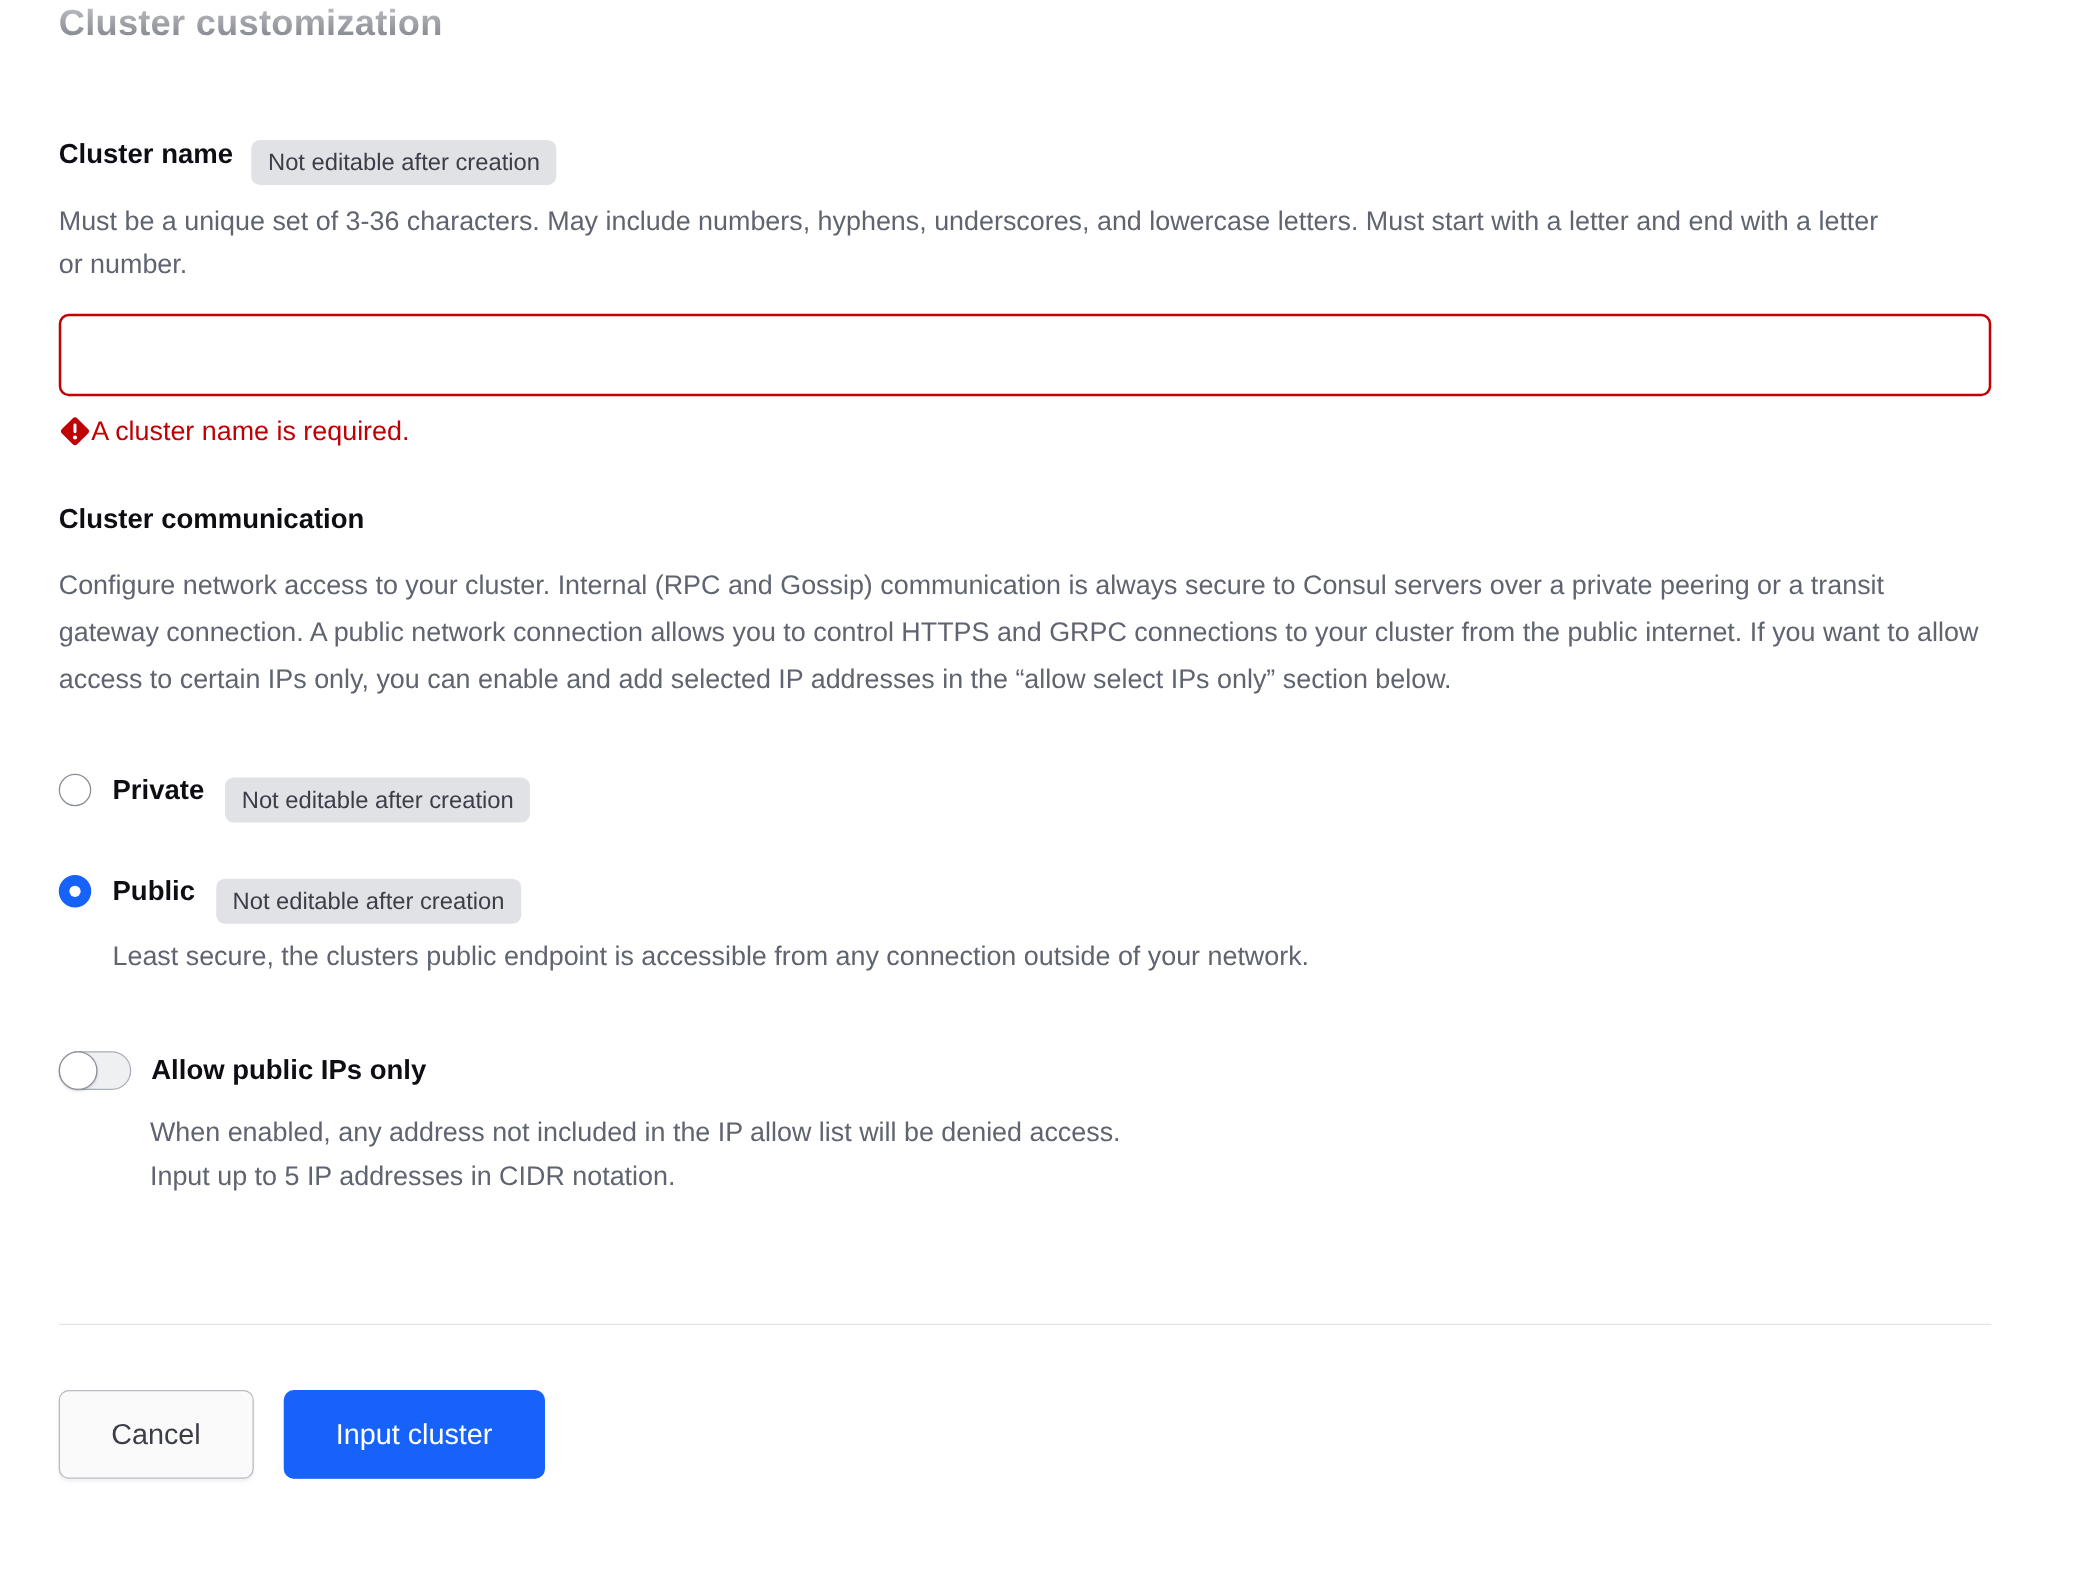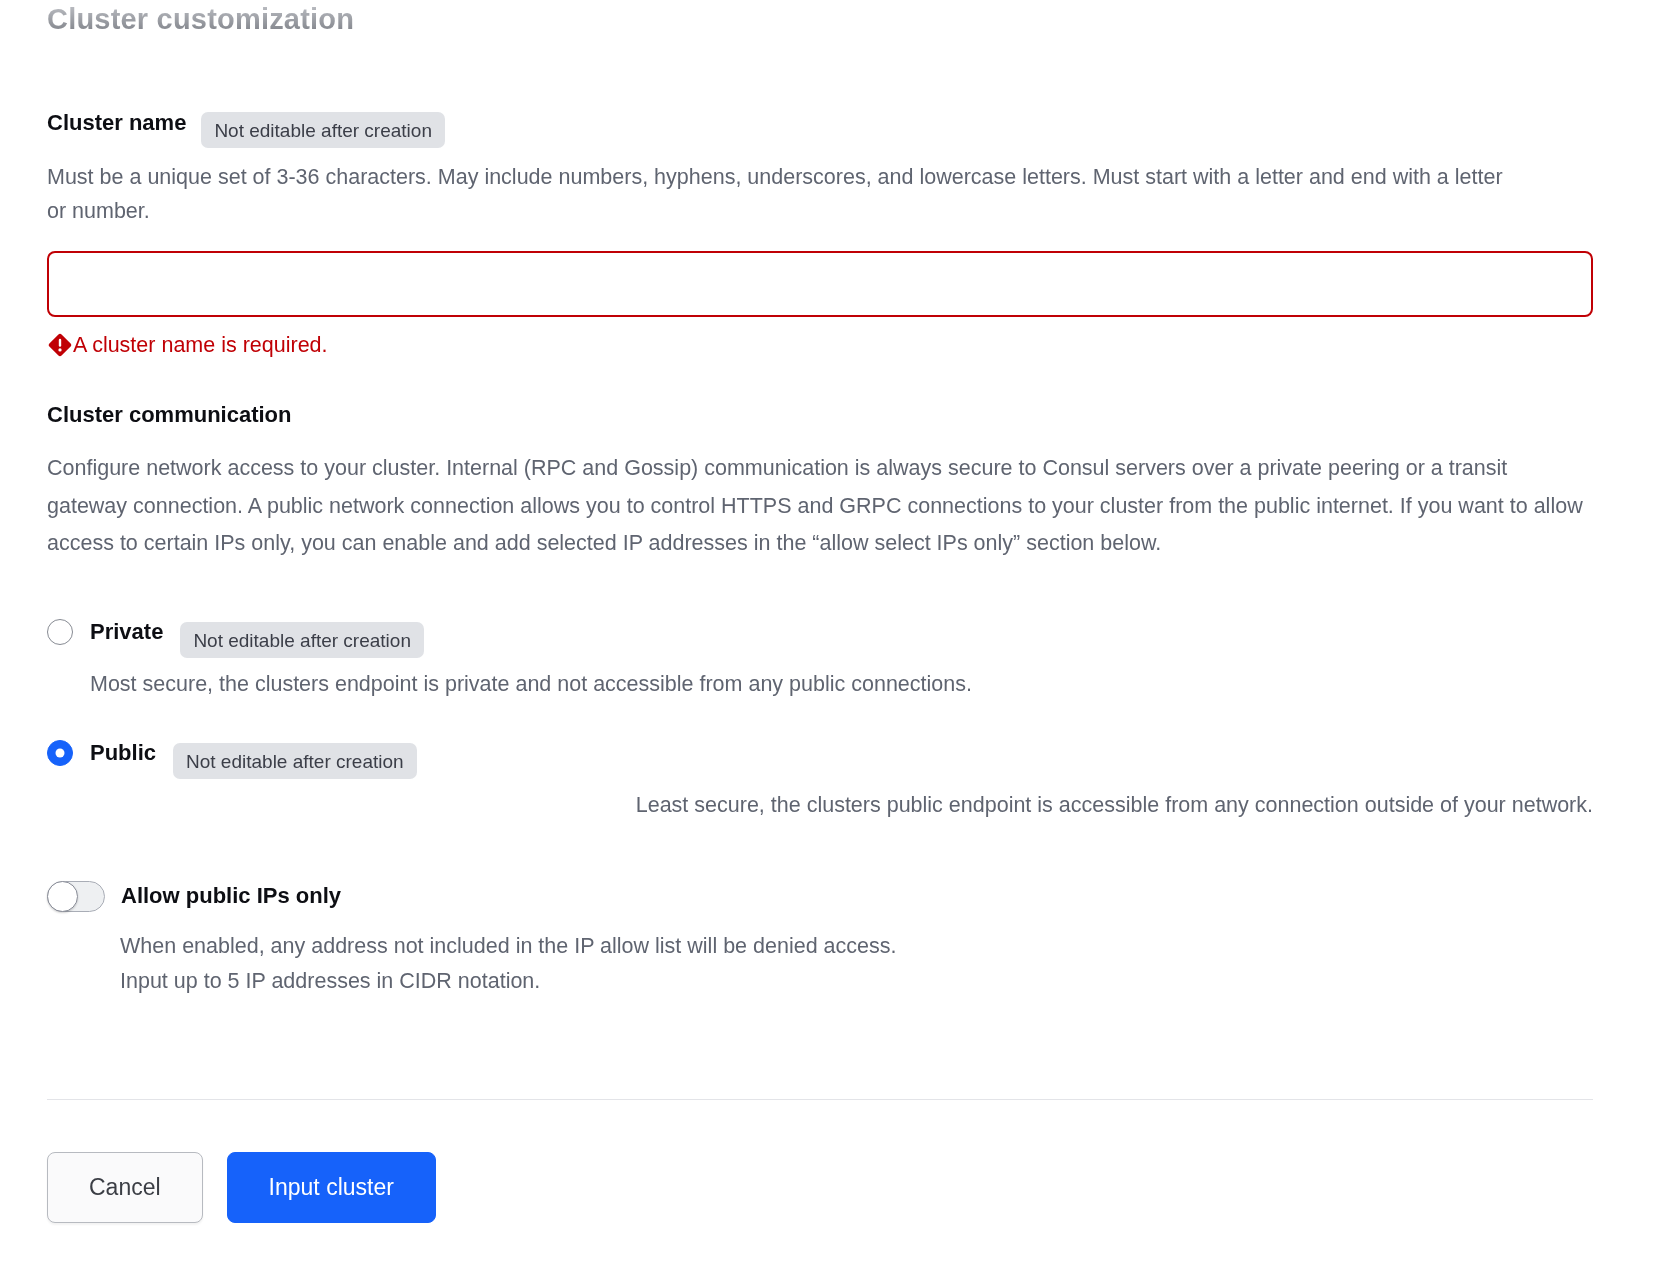--- a/index.html
+++ b/index.html
@@ -73,21 +73,21 @@
   .section-desc{
     margin-top:22px;
     font-size:21.5px;
     line-height:37.5px;
     color:var(--text-faint);
     max-width:1548px;
   }
 
   
   .option{margin-top:44px;}
-  .option + .option{margin-top:30px;text-align:right;}
+  .option + .option{margin-top:30px;}
   .option-row{display:flex;align-items:center;gap:17px;}
   .radio{
     width:26px;height:26px;
     border-radius:50%;
     border:1.5px solid #878b93;
     background:#fff;
     position:relative;
     flex:0 0 auto;
     cursor:pointer;
   }
@@ -185,21 +185,20 @@
 
   <h2 class="section-heading">Cluster communication</h2>
   <p class="section-desc">Configure network access to your cluster. Internal (RPC and Gossip) communication is always secure to Consul servers over a private peering or a transit gateway connection. A public network connection allows you to control HTTPS and GRPC connections to your cluster from the public internet. If you want to allow access to certain IPs only, you can enable and add selected IP addresses in the “allow select IPs only” section below.</p>
 
   <div class="option">
     <div class="option-row">
       <span class="radio" role="radio" aria-checked="false"></span>
       <span class="option-label">Private</span>
       <span class="badge">Not editable after creation</span>
     </div>
-    <p class="option-desc">Most secure, the clusters endpoint is private and not accessible from any public connections.</p>
   </div>
 
   <div class="option">
     <div class="option-row">
       <span class="radio checked" role="radio" aria-checked="true"></span>
       <span class="option-label">Public</span>
       <span class="badge">Not editable after creation</span>
     </div>
     <p class="option-desc">Least secure, the clusters public endpoint is accessible from any connection outside of your network.</p>
   </div>

